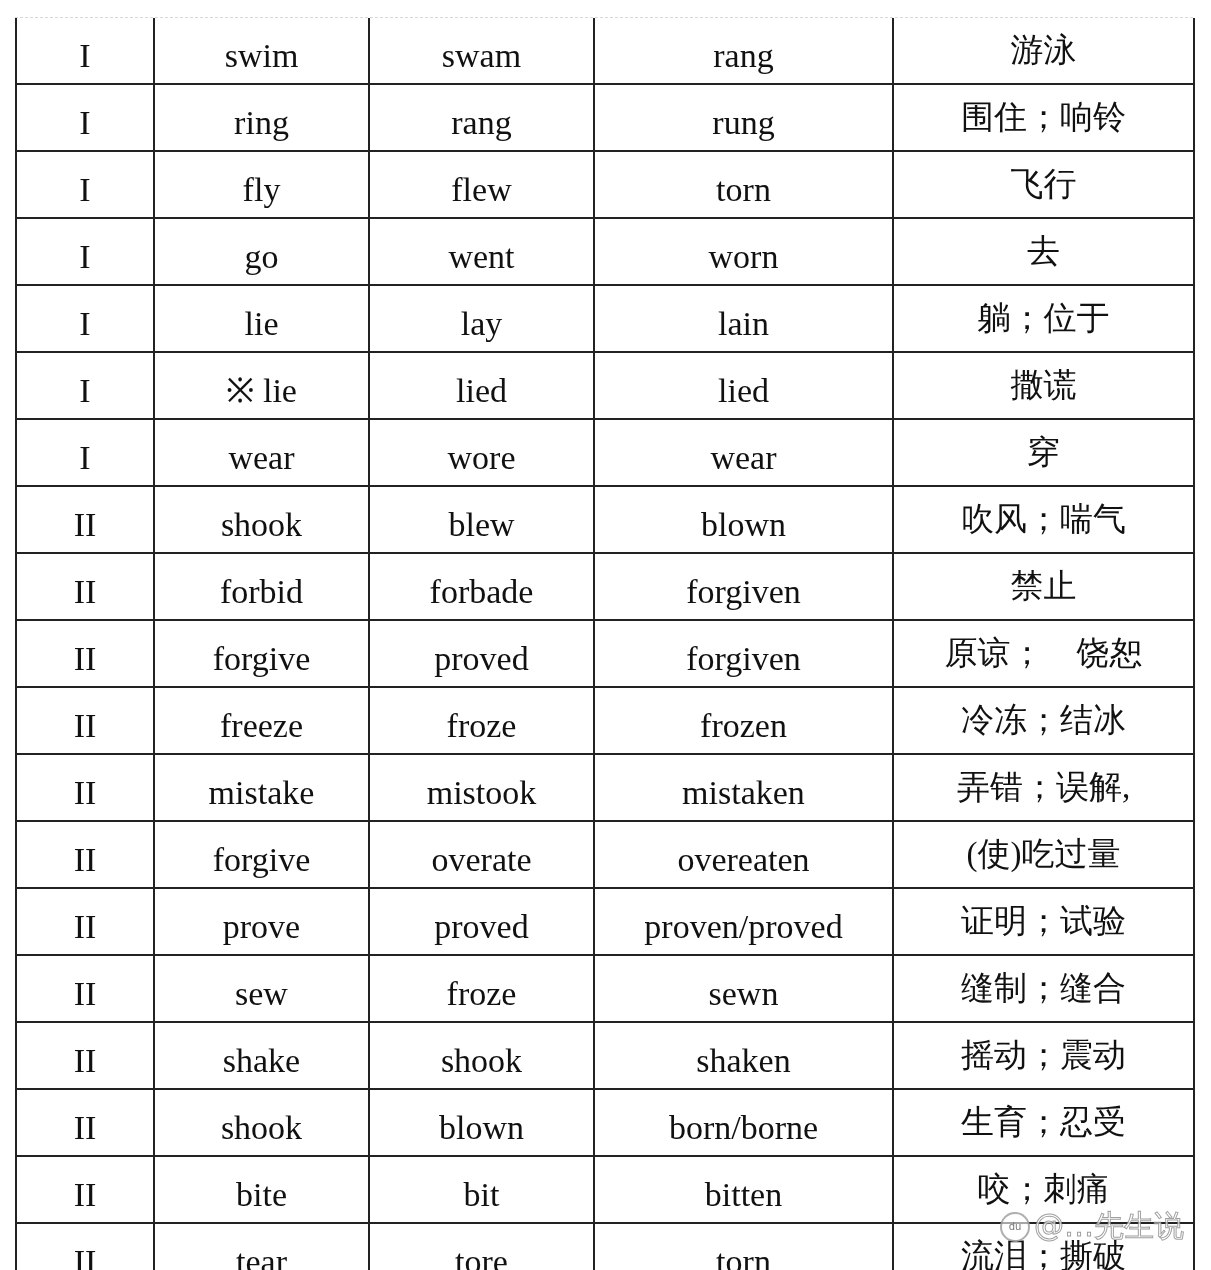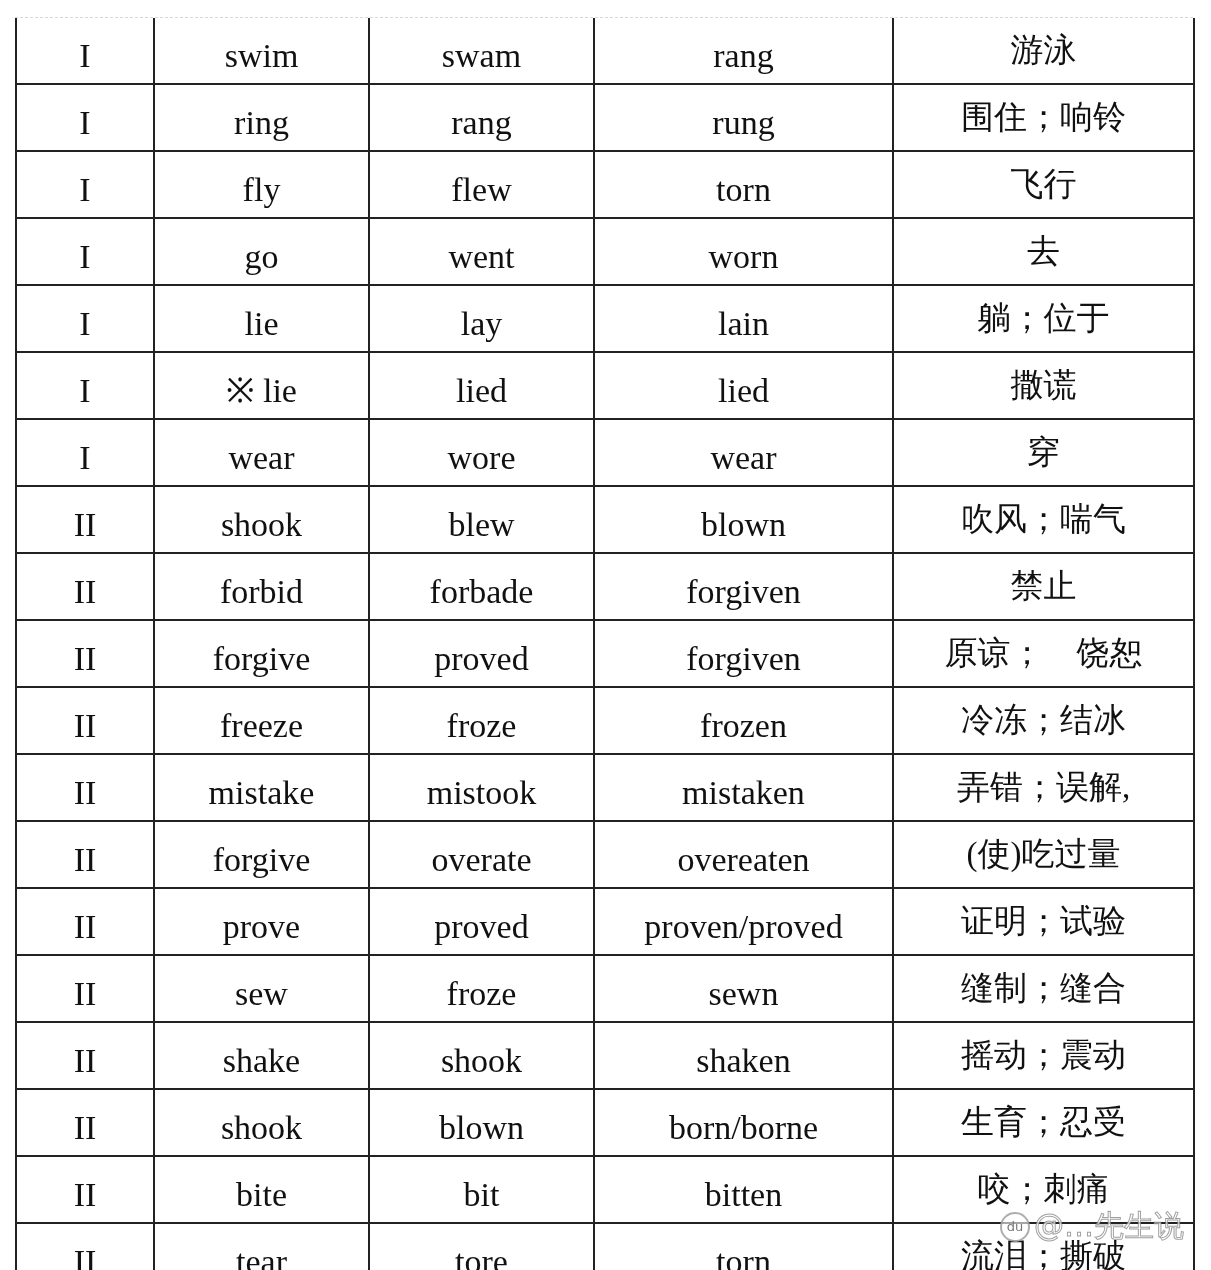--- a/index.html
+++ b/index.html
@@ -40,21 +40,21 @@
     font-size: 30px;
     color: rgba(255,255,255,0.75);
     -webkit-text-stroke: 1px rgba(120,120,120,0.7);
     white-space: nowrap;
     display: flex; align-items: center;
   }
   .paw {
     display: inline-block; width: 26px; height: 26px; border-radius: 50%;
     border: 2px solid rgba(140,140,140,0.7);
     background: rgba(255,255,255,0.6);
-    font-size: 13px; line-height: 26px; text-align: center;
+    font-size: 10px; line-height: 26px; text-align: center;
     color: #777; -webkit-text-stroke: 0; margin-right: 4px;
     font-family: "DejaVu Sans", sans-serif;
   }
 </style>
 </head>
 <body>
 
 <div class="topline"></div>
 
 <table class="verbs">

